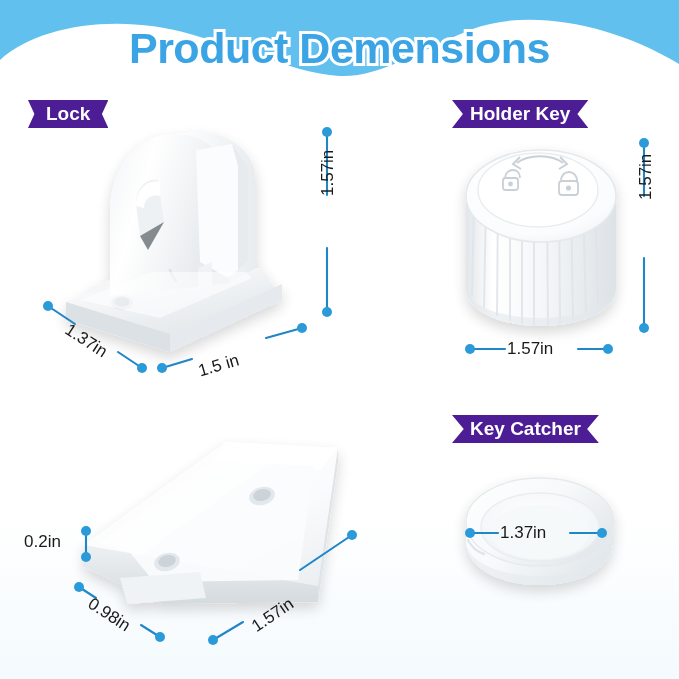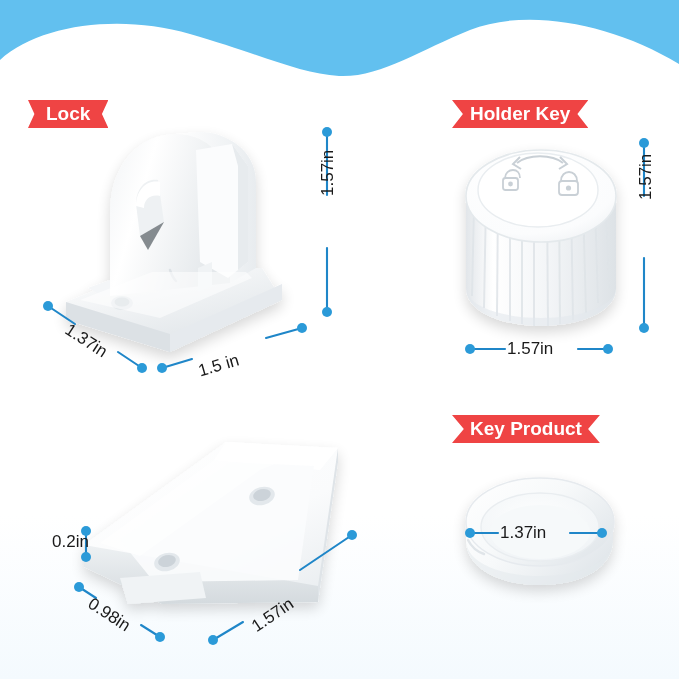--- a/index.html
+++ b/index.html
@@ -50,21 +50,21 @@
     color: #3ba4e5;
     -webkit-text-stroke: 6px #ffffff;
     paint-order: stroke fill;
     z-index: 5;
   }
 
   
   .ribbon {
     position: absolute;
     height: 28px;
-    background: #ef4444;
+    background: #4c1d95;
     color: #ffffff;
     font-size: 19px;
     font-weight: bold;
     line-height: 28px;
     text-align: center;
     padding: 0 18px;
     z-index: 6;
     -webkit-clip-path: polygon(0% 0%, 100% 0%, 92% 50%, 100% 100%, 0% 100%, 8% 50%);
     clip-path: polygon(0% 0%, 100% 0%, 92% 50%, 100% 100%, 0% 100%, 8% 50%);
     white-space: nowrap;
@@ -99,24 +99,25 @@
 
 <div id="page">
 
   <div class="body-bg"></div>
   <div class="top-band"></div>
   <svg class="wave-svg" viewBox="0 0 679 125" preserveAspectRatio="none">
     <path d="M0,125 L0,60 C40,24 120,14 190,34 C260,54 300,74 339,76
              C380,78 420,50 470,30 C525,8 610,22 679,64 L679,125 Z" fill="#ffffff"></path>
   </svg>
 
+  <div class="title">Product Demensions</div>
 
   <div class="ribbon" id="ribbon-lock">Lock</div>
   <div class="ribbon" id="ribbon-magnet">Holder Key</div>
-  <div class="ribbon" id="ribbon-keyholder">Key Product</div>
+  <div class="ribbon" id="ribbon-keyholder">Key Catcher</div>
 
   <svg class="art" style="left:0;top:0;width:679px;height:679px;" viewBox="0 0 679 679">
     <defs>
       <linearGradient id="gLockBody" x1="0" y1="0" x2="1" y2="0.4">
         <stop offset="0%" stop-color="#f2f4f6"></stop>
         <stop offset="35%" stop-color="#ffffff"></stop>
         <stop offset="100%" stop-color="#e4e8eb"></stop>
       </linearGradient>
       <linearGradient id="gLockBase" x1="0" y1="0" x2="0.6" y2="1">
         <stop offset="0%" stop-color="#ffffff"></stop>
@@ -359,21 +360,21 @@
   <div class="dim-label" style="left:318px; top:196px; transform:rotate(-90deg); transform-origin:left top;">1.57in</div>
 
   <div class="dim-label" style="left:72px; top:320px; transform:rotate(33deg); transform-origin:left top;">1.37in</div>
 
   <div class="dim-label" style="left:196px; top:362px; transform:rotate(-16deg); transform-origin:left top;">1.5 in</div>
 
   <div class="dim-label" style="left:636px; top:200px; transform:rotate(-90deg); transform-origin:left top;">1.57in</div>
 
   <div class="dim-label" style="left:507px; top:339px;">1.57in</div>
 
-  <div class="dim-label" style="left:24px; top:532px;margin-left:28px;">0.2in</div>
+  <div class="dim-label" style="left:24px; top:532px;">0.2in</div>
 
   <div class="dim-label" style="left:95px; top:594px; transform:rotate(33deg); transform-origin:left top;">0.98in</div>
 
   <div class="dim-label" style="left:248px; top:620px; transform:rotate(-34deg); transform-origin:left top;">1.57in</div>
 
   <div class="dim-label" style="left:500px; top:523px;">1.37in</div>
 
 </div>
 
 </body></html>

